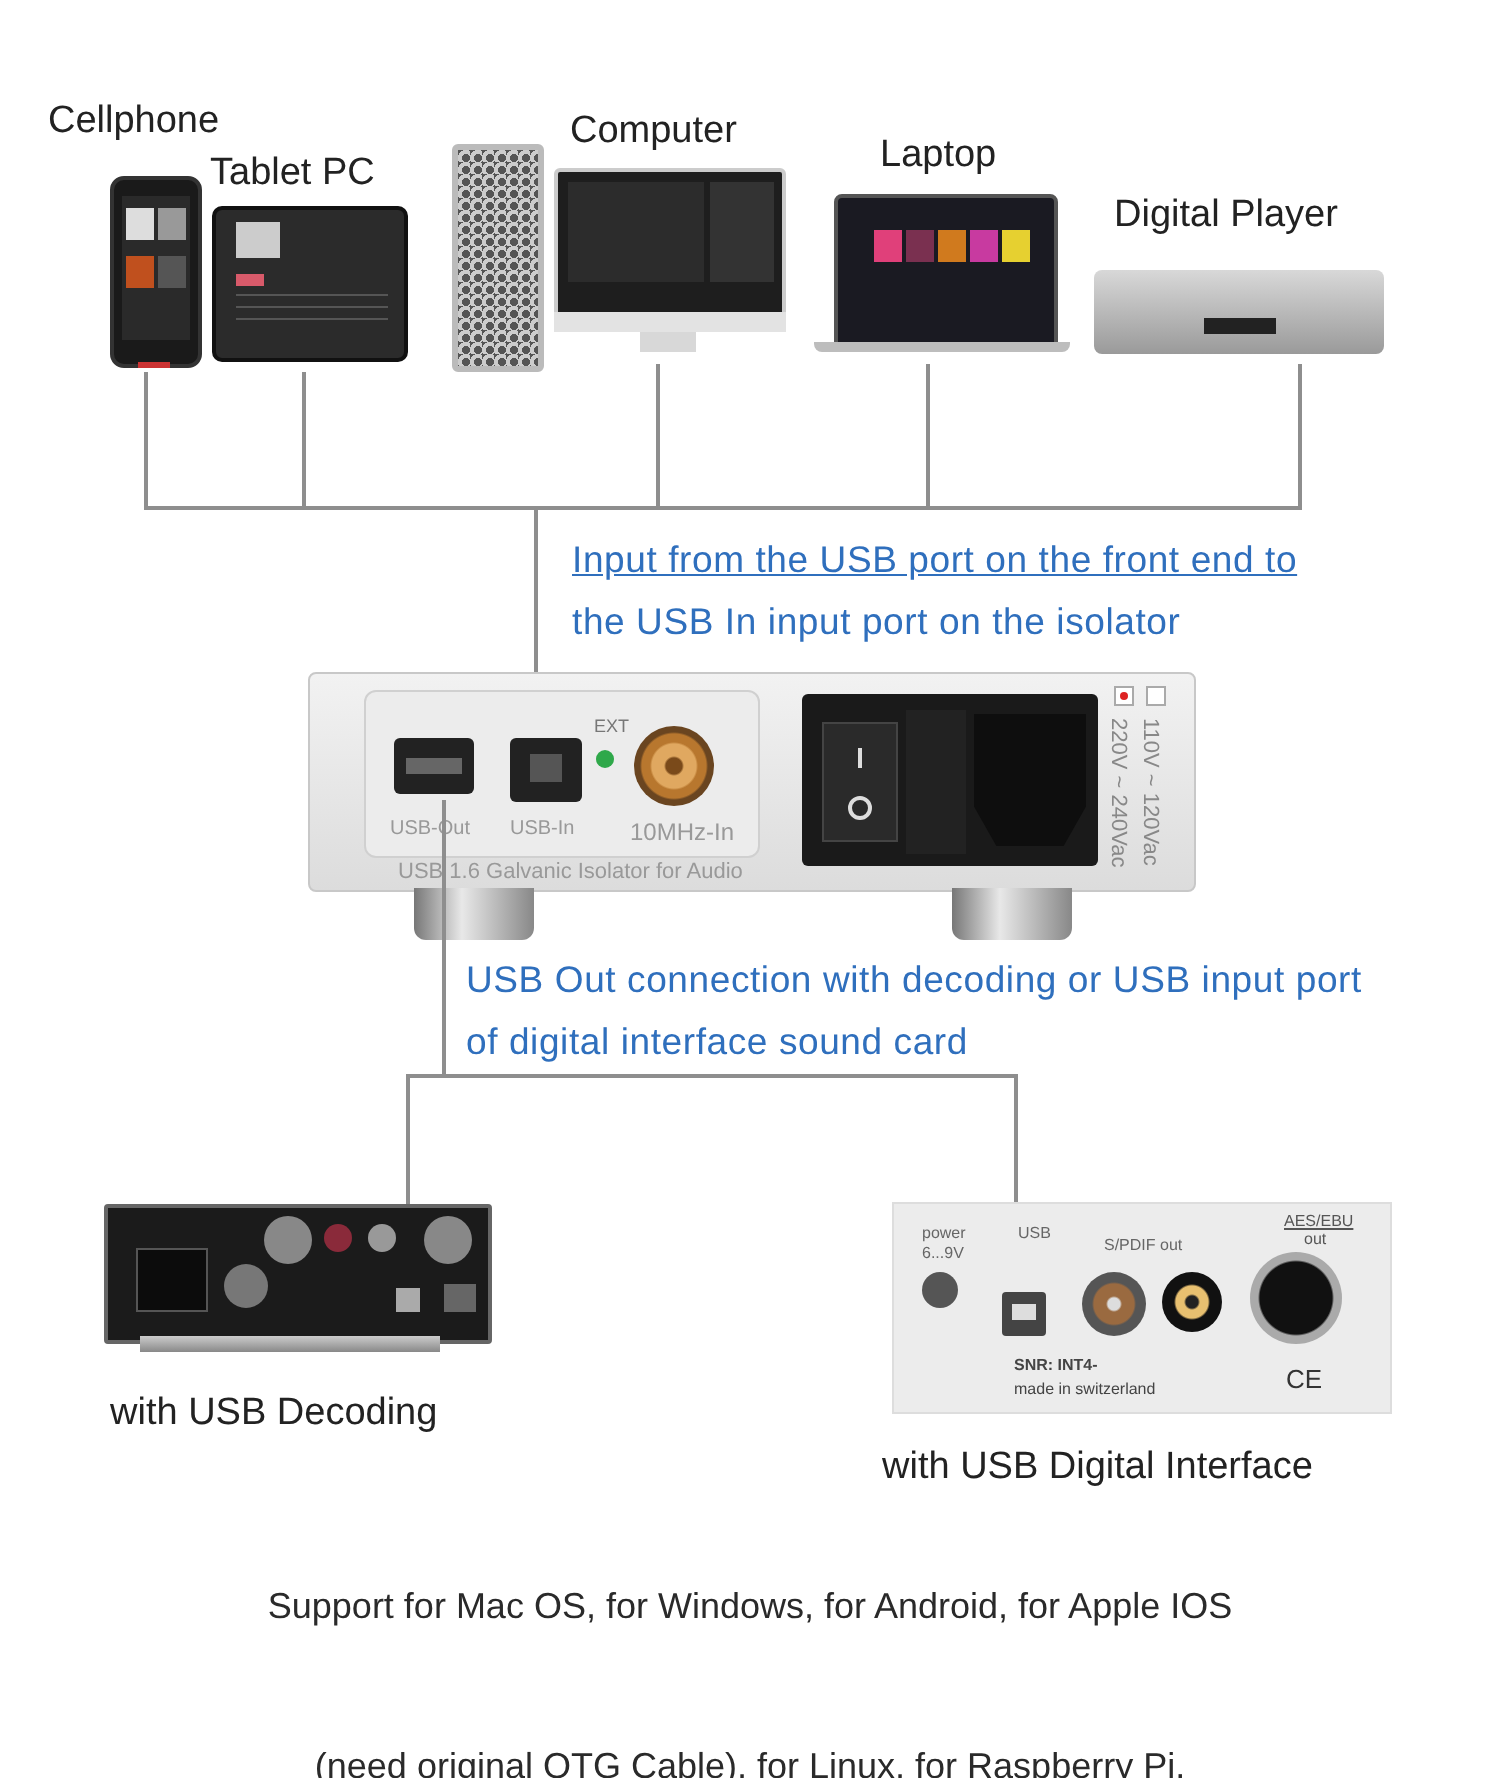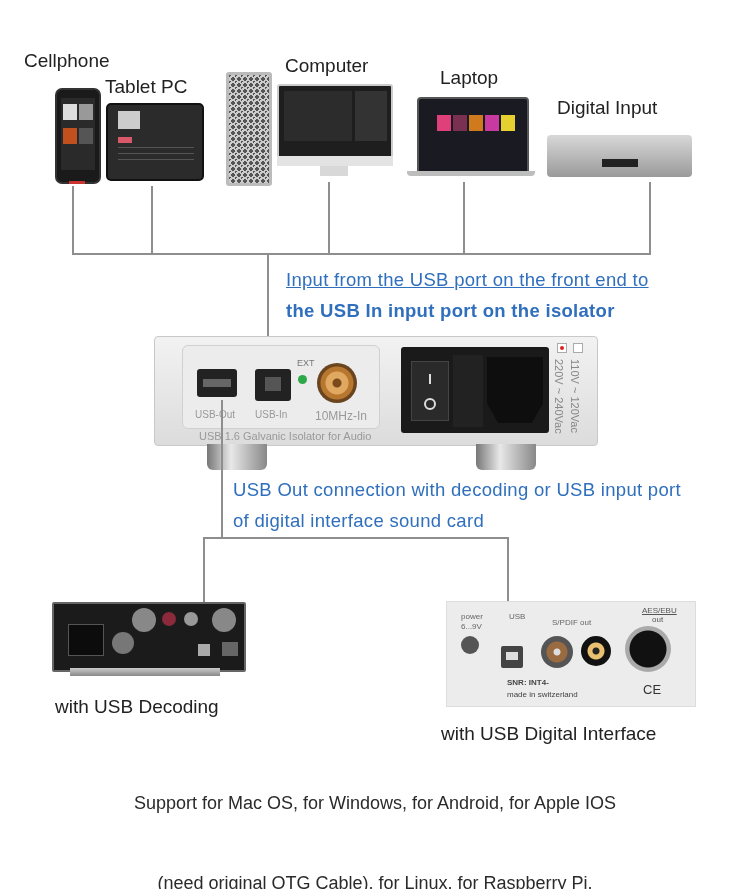--- a/index.html
+++ b/index.html
@@ -12,21 +12,21 @@
   .footer{position:absolute;left:0;width:750px;text-align:center;color:#2a2a2a;font-size:18px;line-height:32px;}
   svg{position:absolute;overflow:visible;}
 </style>
 </head>
 <body>
 
 <div class="lbl" style="left:24px;top:50px;">Cellphone</div>
 <div class="lbl" style="left:105px;top:76px;">Tablet PC</div>
 <div class="lbl" style="left:285px;top:55px;">Computer</div>
 <div class="lbl" style="left:440px;top:67px;">Laptop</div>
-<div class="lbl" style="left:557px;top:97px;">Digital Input</div>
+<div class="lbl" style="left:557px;top:97px;">Digital Player</div>
 
 <div class="abs" style="left:55px;top:88px;width:42px;height:92px;background:#1a1a1a;border-radius:7px;border:2px solid #333;">
   <div class="abs" style="left:4px;top:8px;width:34px;height:72px;background:#2a2a2a;">
     <div class="abs" style="left:2px;top:6px;width:14px;height:16px;background:#ddd;"></div>
     <div class="abs" style="left:18px;top:6px;width:14px;height:16px;background:#999;"></div>
     <div class="abs" style="left:2px;top:30px;width:14px;height:16px;background:#c0501e;"></div>
     <div class="abs" style="left:18px;top:30px;width:14px;height:16px;background:#555;"></div>
   </div>
   <div class="abs" style="left:12px;bottom:-2px;width:16px;height:3px;background:#c33;"></div>
 </div>
@@ -70,21 +70,21 @@
 <div class="line" style="left:328px;top:182px;width:2px;height:72px;"></div>
 <div class="line" style="left:463px;top:182px;width:2px;height:72px;"></div>
 <div class="line" style="left:649px;top:182px;width:2px;height:72px;"></div>
 <div class="line" style="left:72px;top:253px;width:579px;height:2px;"></div>
 <div class="line" style="left:267px;top:253px;width:2px;height:96px;"></div>
 <svg style="left:261px;top:344px;" width="14" height="12">
     <polygon points="0,0 14,0 7,11" fill="#8e8e8e"></polygon>
   </svg>
 
 <div class="blue" style="left:286px;top:269px;text-decoration:underline;">Input from the USB port on the front end to</div>
-<div class="blue" style="left:286px;top:300px;font-weight:bold;">the USB In input port on the isolator</div>
+<div class="blue" style="left:286px;top:300px;">the USB In input port on the isolator</div>
 
 <div class="abs" style="left:154px;top:336px;width:442px;height:108px;background:linear-gradient(#f2f2f2,#dcdcdc);border:1px solid #c8c8c8;border-radius:4px;">
 
   <div class="abs" style="left:27px;top:8px;width:196px;height:82px;background:#ececec;border:1px solid #d0d0d0;border-radius:6px;"></div>
 
   <div class="abs" style="left:42px;top:32px;width:40px;height:28px;background:#222;border-radius:3px;">
     <div class="abs" style="left:6px;top:10px;width:28px;height:8px;background:#666;"></div>
   </div>
 
   <div class="abs" style="left:100px;top:32px;width:36px;height:32px;background:#222;border-radius:3px;">

